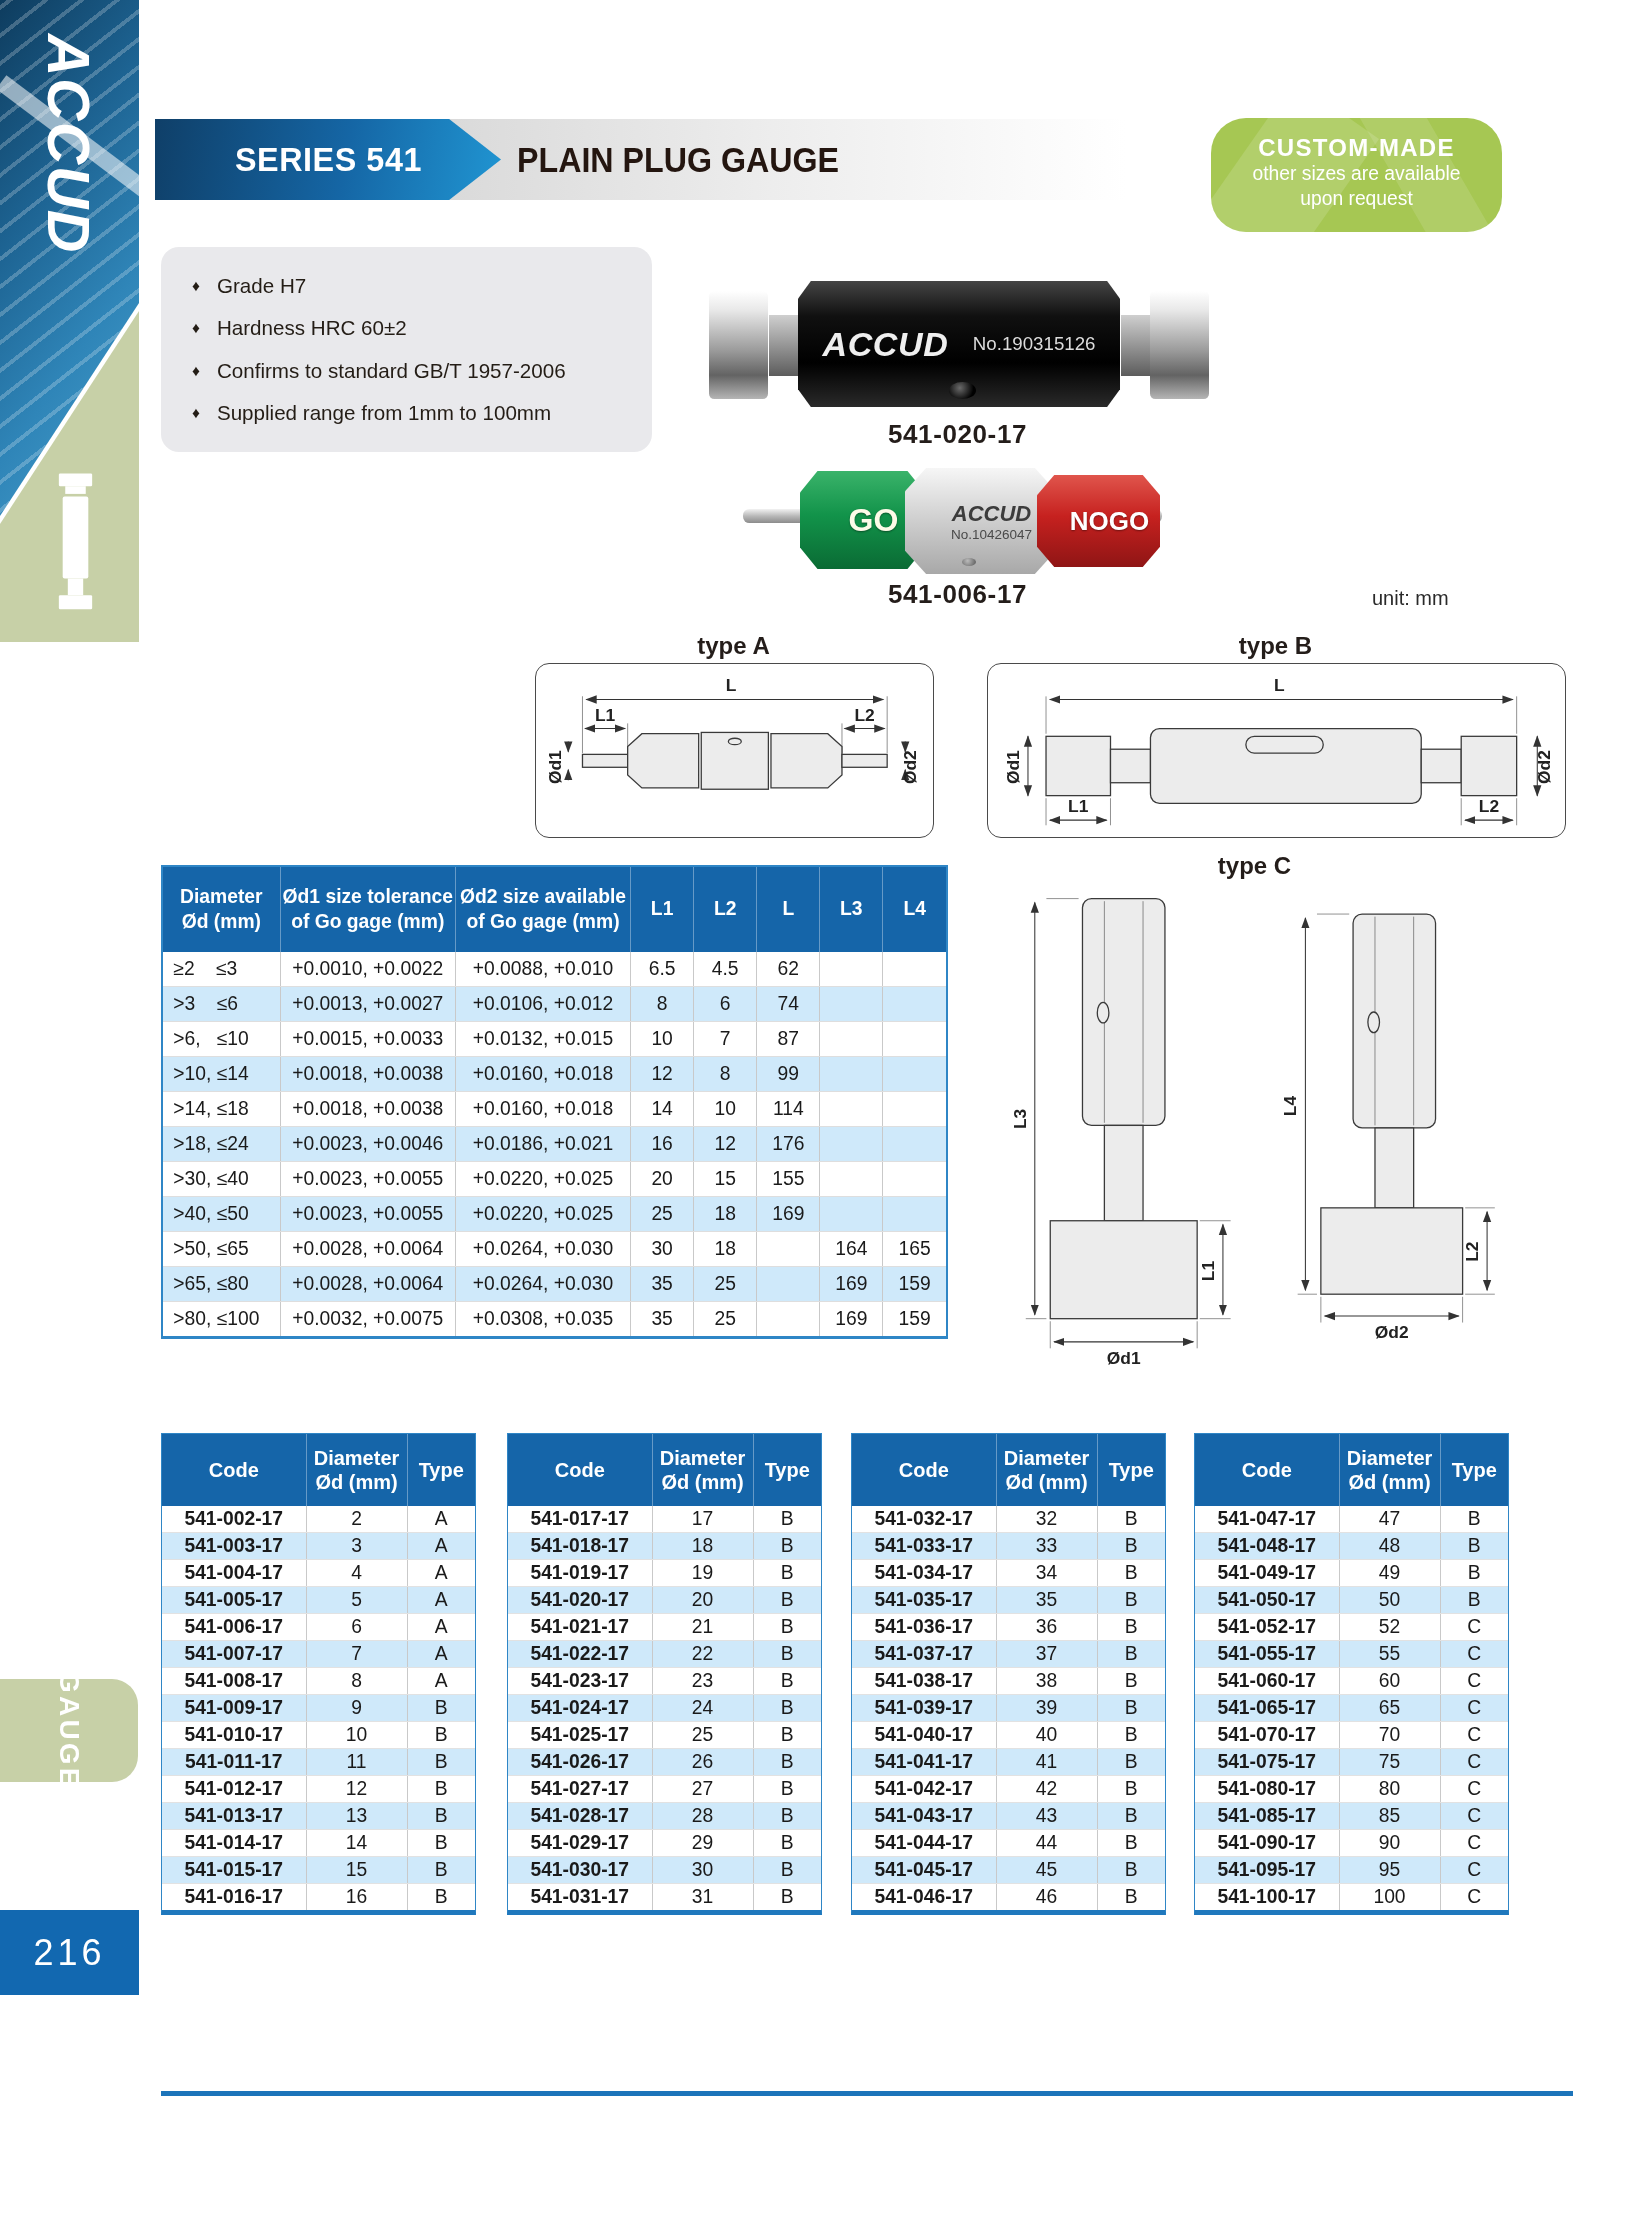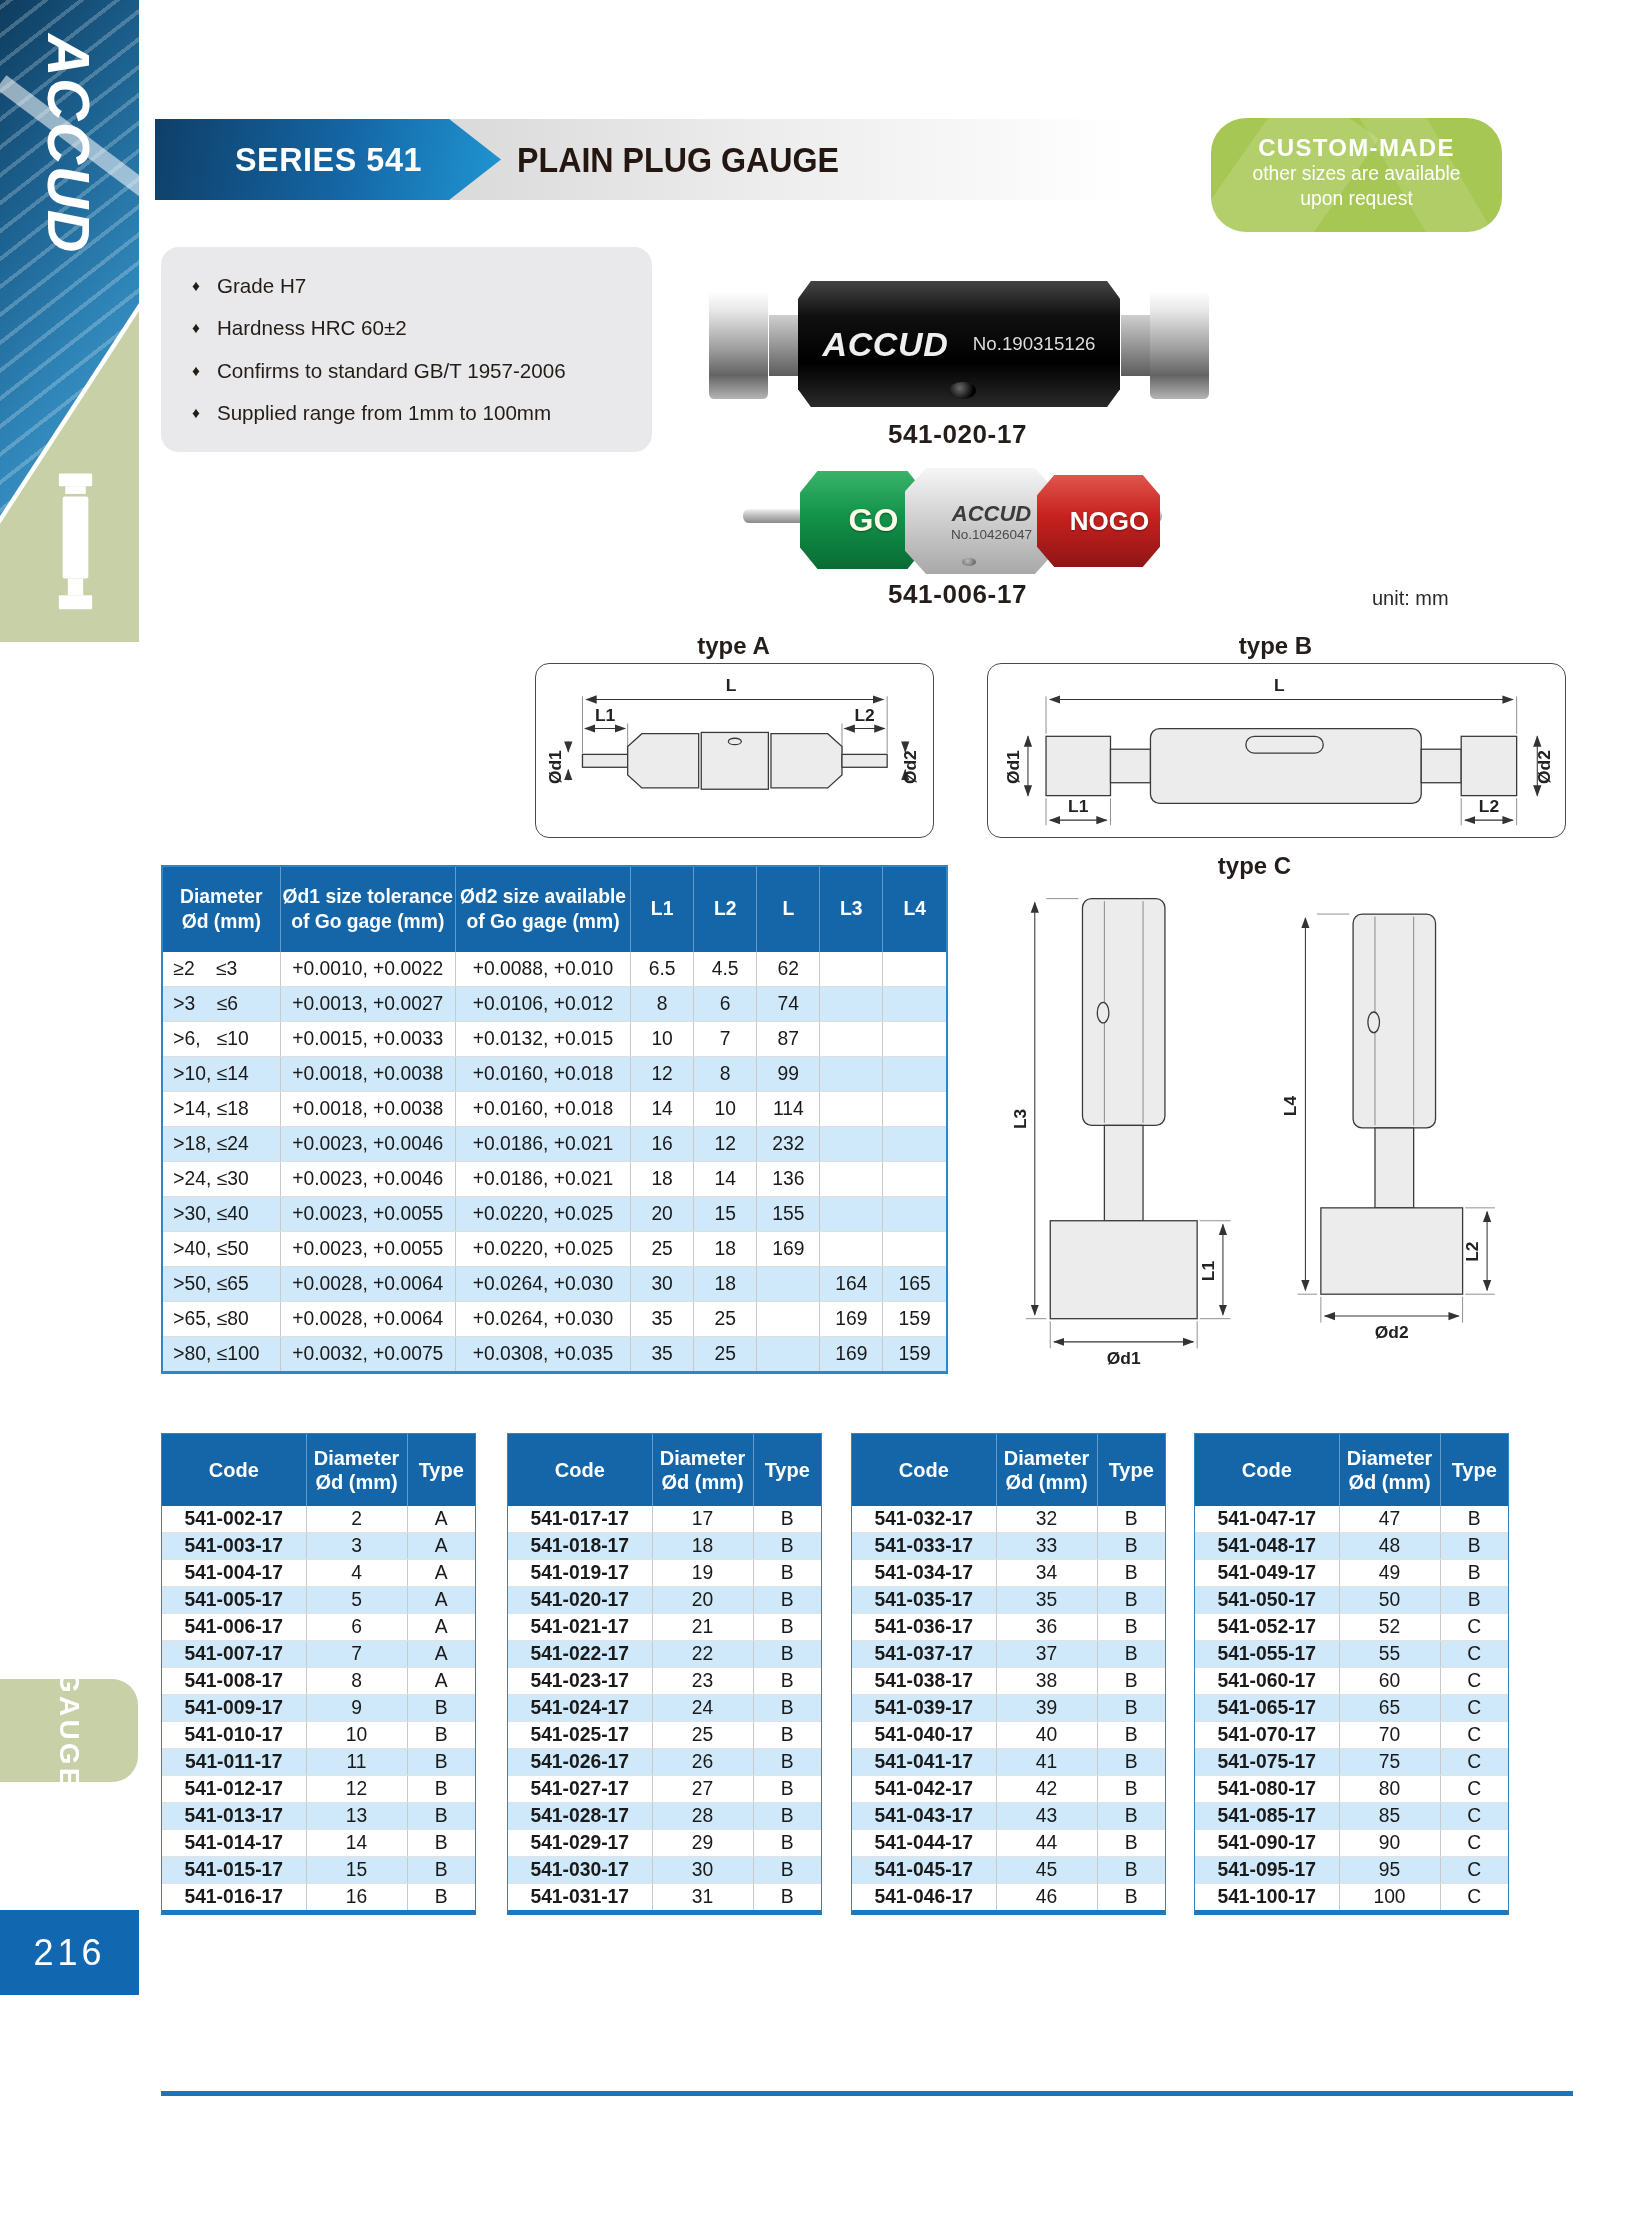--- a/index.html
+++ b/index.html
@@ -401,31 +401,21 @@
             <td>114</td>
             <td></td>
             <td></td>
           </tr>
           <tr>
             <td>&gt;18, ≤24</td>
             <td>+0.0023, +0.0046</td>
             <td>+0.0186, +0.021</td>
             <td>16</td>
             <td>12</td>
-            <td>232</td>
-            <td></td>
-            <td></td>
-          </tr>
-          <tr>
-            <td>&gt;24, ≤30</td>
-            <td>+0.0023, +0.0046</td>
-            <td>+0.0186, +0.021</td>
-            <td>18</td>
-            <td>14</td>
-            <td>136</td>
+            <td>176</td>
             <td></td>
             <td></td>
           </tr>
           <tr>
             <td>&gt;30, ≤40</td>
             <td>+0.0023, +0.0055</td>
             <td>+0.0220, +0.025</td>
             <td>20</td>
             <td>15</td>
             <td>155</td>

